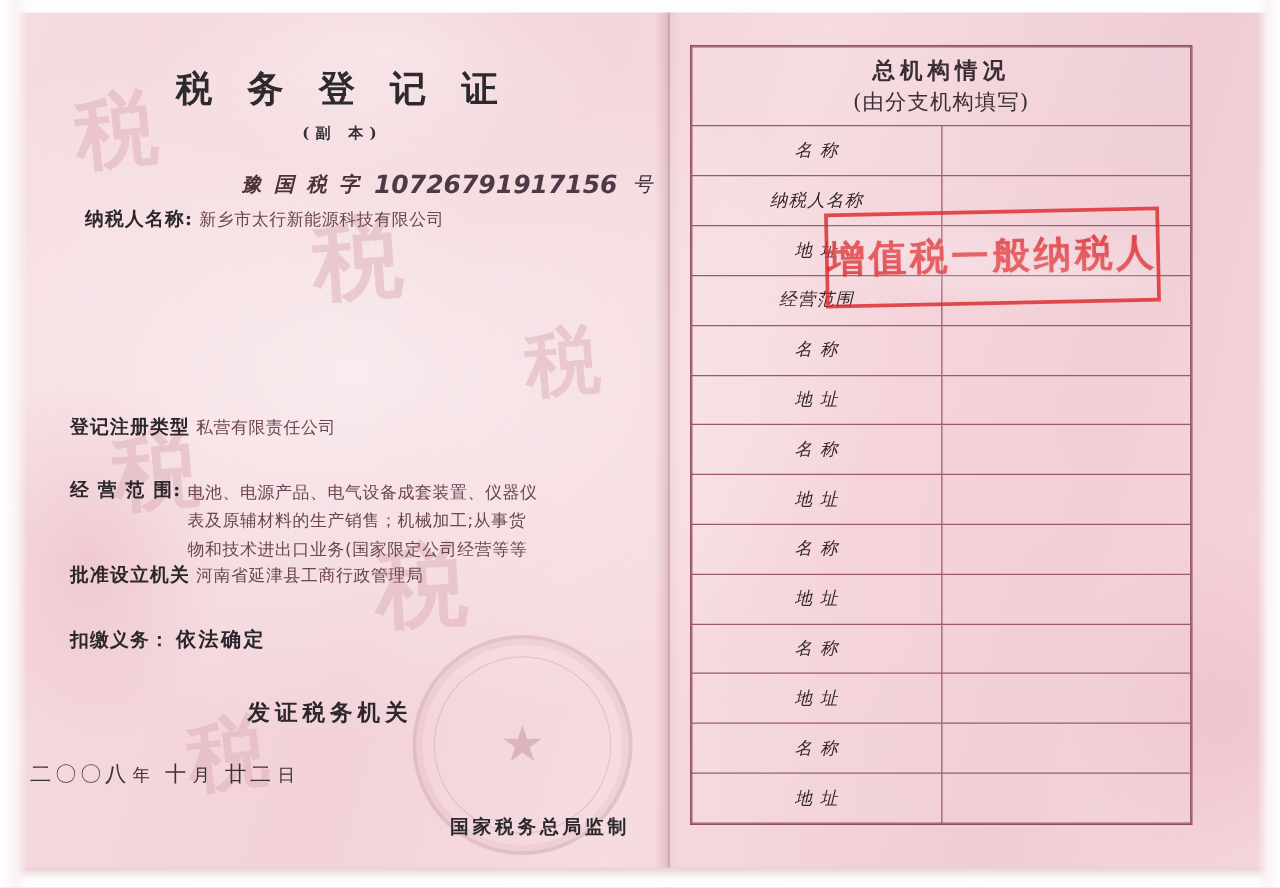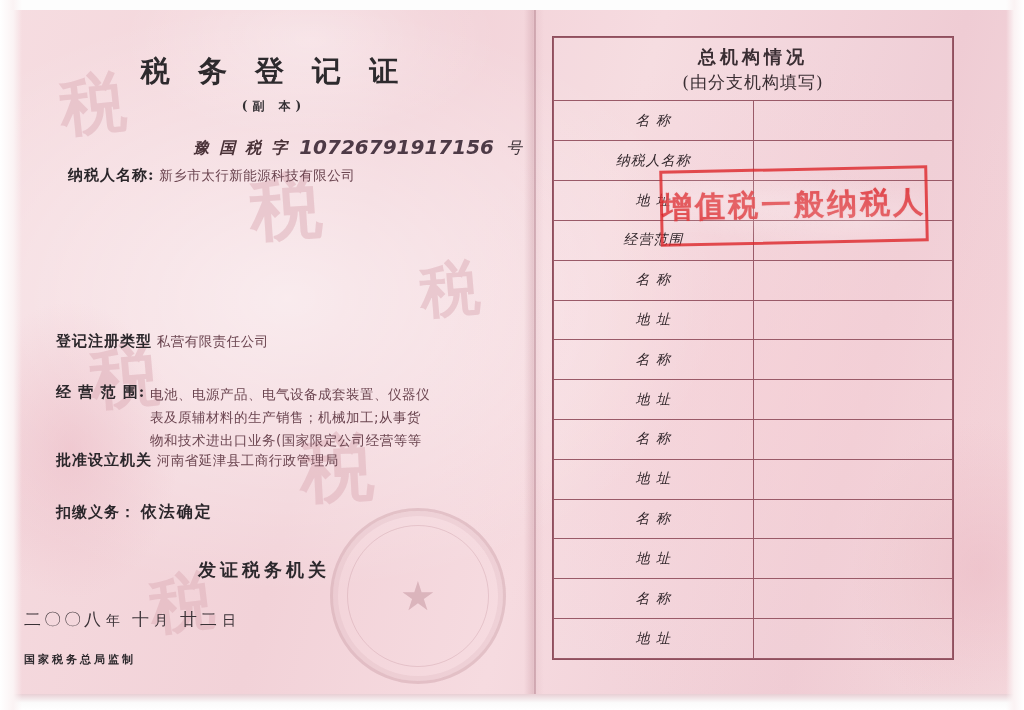--- a/index.html
+++ b/index.html
@@ -173,23 +173,23 @@
     letter-spacing: 2px;
     color: #3a3136;
   }
   .date-line .dz { font-size: 17px; letter-spacing: 3px; }
   .date-line .unit { font-size: 14px; margin: 0 10px 0 2px; }
   .footer-note {
     position: absolute;
     left: 0;
     top: 642px;
     width: 480px;
-    text-align: left;
-    font-family: "DejaVu Serif", serif;
-    font-size: 11px;
+    text-align: right;
+    font-family: "DejaVu Serif", serif;
+    font-size: 15px;
     font-weight: 700;
     letter-spacing: 3px;
     color: #2c282c;
   }
 
   
   .emboss {
     position: absolute;
     left: 330px;
     top: 508px;

